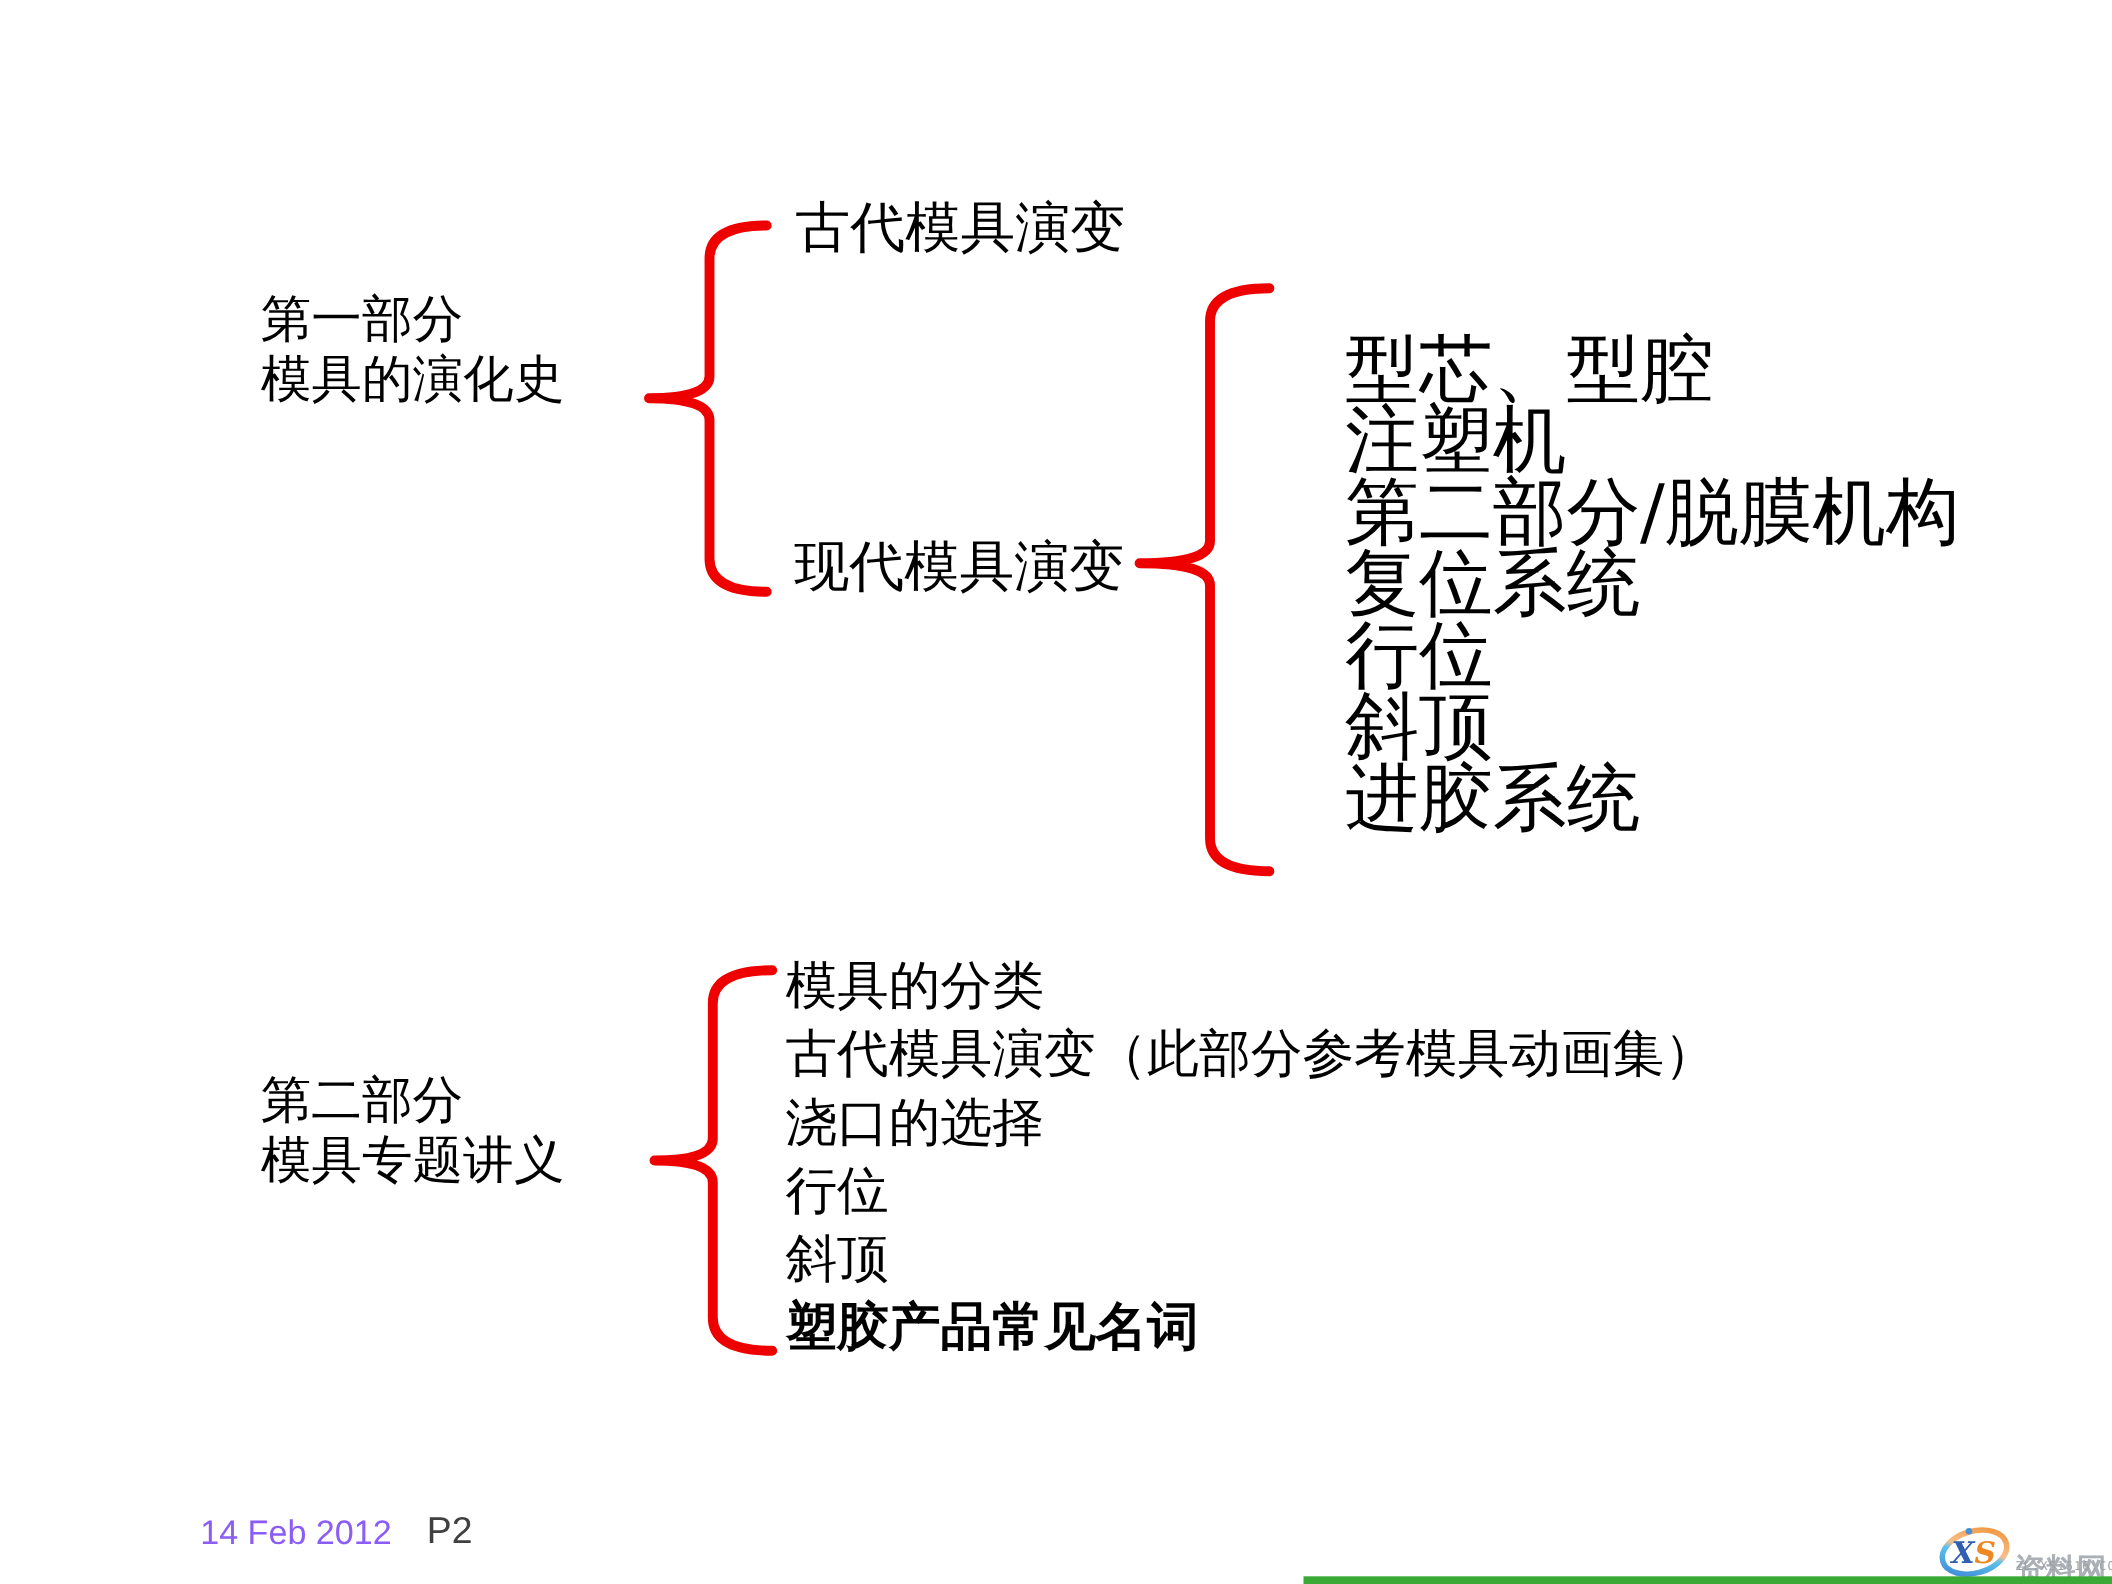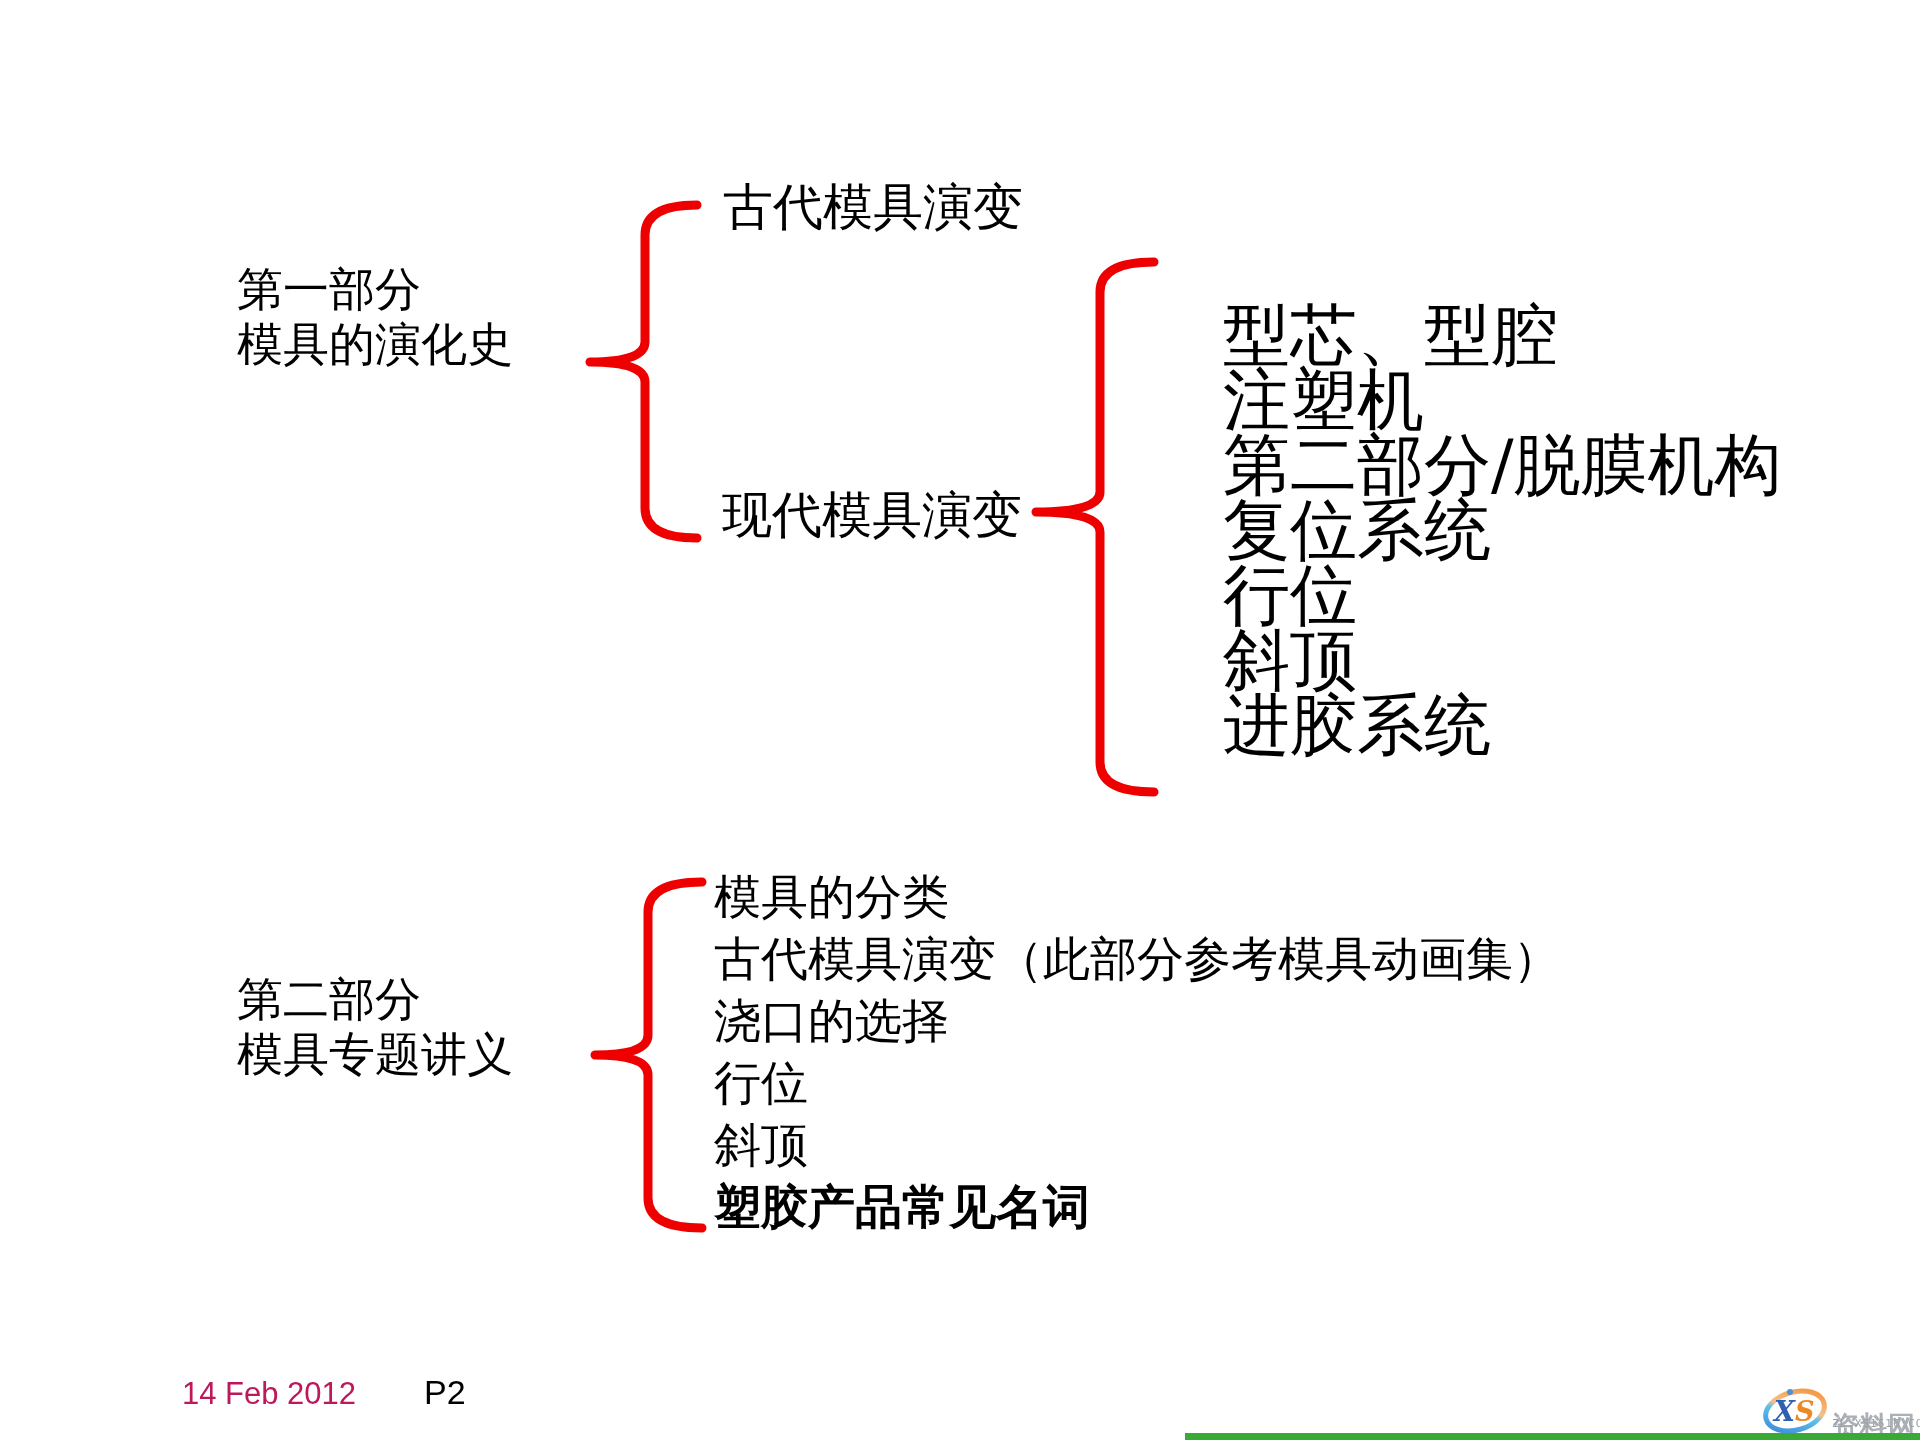--- a/index.html
+++ b/index.html
@@ -88,22 +88,22 @@
 
   <div class="abs cn sublist2" style="left:714px;top:866px;">
     <div>模具的分类</div>
     <div>古代模具演变（此部分参考模具动画集）</div>
     <div>浇口的选择</div>
     <div>行位</div>
     <div>斜顶</div>
     <div class="bold-item">塑胶产品常见名词</div>
   </div>
 
-  <div class="abs footer" id="footer-date" style="color:#be185d;">14 Feb 2012</div>
-  <div class="abs footer" id="footer-page" style="color:#000000;margin-left:36px;">P2</div>
+  <div class="abs footer" id="footer-date" style="color:#8b5cf6;">14 Feb 2012</div>
+  <div class="abs footer" id="footer-page" style="color:#404040;">P2</div>
 
   <div class="abs" id="watermark">
     <svg id="wm-logo" width="70" height="50" viewBox="0 0 70 50">
       <defs>
         <linearGradient id="wmGrad" x1="0" y1="1" x2="1" y2="0">
           <stop offset="0" stop-color="#3b7fd4"></stop>
           <stop offset="0.45" stop-color="#5bc0ea"></stop>
           <stop offset="0.55" stop-color="#f7c08a"></stop>
           <stop offset="1" stop-color="#f08c2d"></stop>
         </linearGradient>

